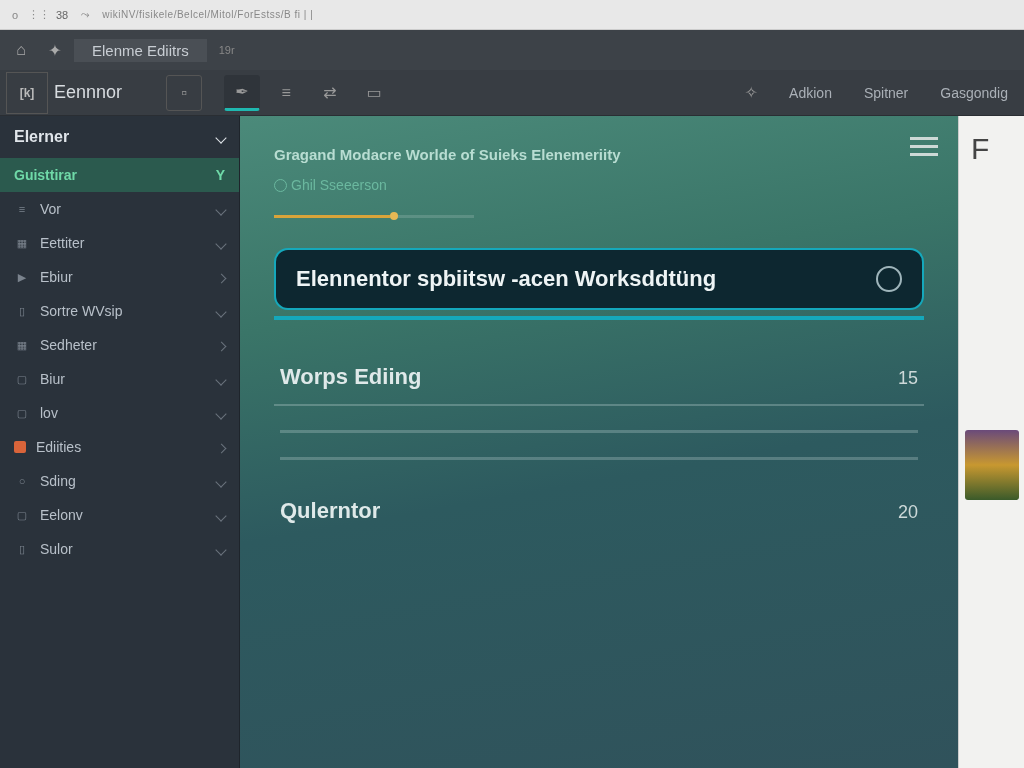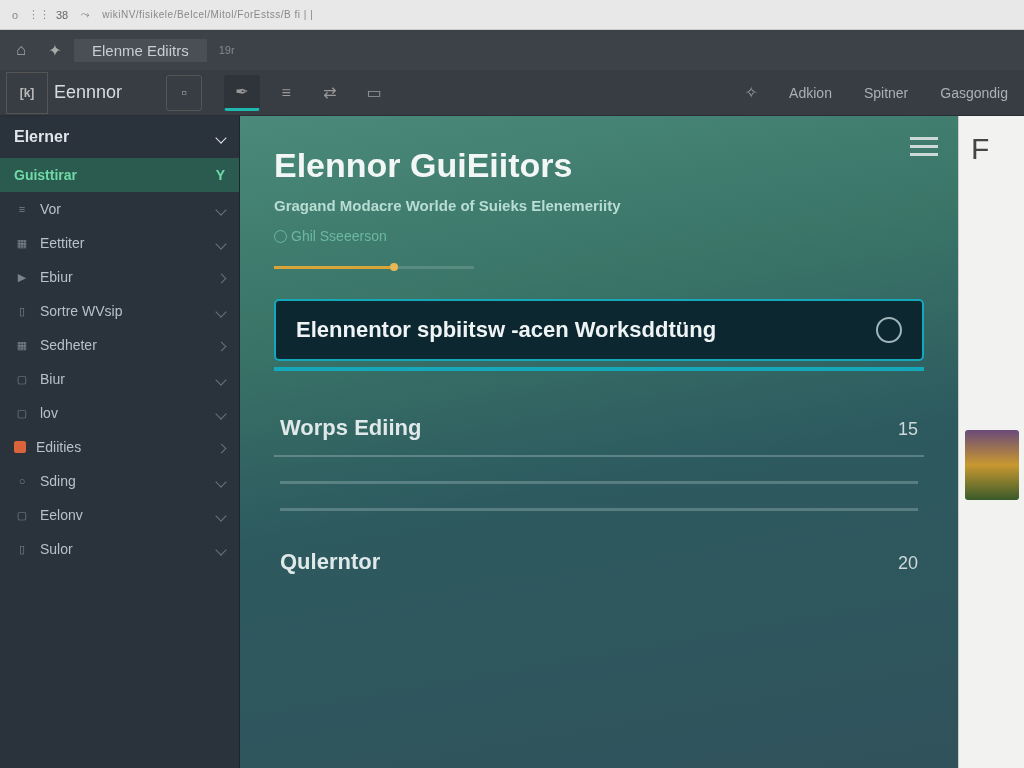--- a/index.html
+++ b/index.html
@@ -30,21 +30,21 @@
 .side-item .ico.orange{background:#d9643a;width:12px;height:12px;border-radius:2px}
 .main{flex:1;display:flex}
 .canvas{flex:1;background:linear-gradient(170deg,#4b8a7a 0%,#3a7568 28%,#2d5a5f 55%,#30525b 100%);position:relative;padding:30px 34px;color:#e8f0ee}
 .hero-title{font-size:34px;font-weight:600;color:#f2f7f5;margin-bottom:12px}
 .hero-sub{font-size:15px;color:#b8ddd2;margin-bottom:14px;font-weight:700}
 .hero-meta{font-size:14px;color:#6bb89f;display:flex;align-items:center;gap:4px;margin-bottom:22px}
 .hero-meta .circ{width:13px;height:13px;border:1.5px solid #6bb89f;border-radius:50%}
 .progress{width:200px;height:3px;background:rgba(255,255,255,.15);margin-bottom:30px;position:relative}
 .progress .fill{height:100%;width:58%;background:#d9a43a}
 .progress .dot{position:absolute;left:58%;top:-3px;width:8px;height:8px;background:#e8b854;border-radius:50%}
-.banner{background:#0d2730;border:2px solid #15a8bb;border-radius:5px;padding:16px 20px;display:flex;align-items:center;justify-content:space-between;margin-bottom:6px}
+.banner{background:#0d2730;border:2px solid #15a8bb;border-radius:14px;padding:16px 20px;display:flex;align-items:center;justify-content:space-between;margin-bottom:6px}
 .banner-title{font-size:22px;font-weight:600;color:#eef4f5}
 .banner .ring{width:26px;height:26px;border:2px solid #9fb5bb;border-radius:50%}
 .banner-underline{height:4px;background:#15a8bb;margin-bottom:30px}
 .section-row{display:flex;justify-content:space-between;align-items:baseline;padding:14px 6px;border-bottom:2px solid rgba(200,220,220,.3)}
 .section-row .lbl{font-size:22px;font-weight:600;color:#dfe9e9}
 .section-row .val{font-size:18px;color:#cdd9d9}
 .line-row{height:3px;background:rgba(200,220,220,.28);margin:24px 6px}
 .hamburger{position:absolute;top:16px;right:20px;cursor:pointer;color:#d8e4e1}
 .hamburger div{width:28px;height:3px;background:#cdd9d6;margin:5px 0}
 .rightpane{width:66px;background:#f2f2f0;border-left:1px solid #ccc;padding:12px 6px}
@@ -158,21 +158,20 @@
       </div>
   </div>
 
   <div class="main">
     <div class="canvas">
       <div class="hamburger">
           <div></div>
           <div></div>
           <div></div>
         </div>
-      <div class="hero-title">Elennor GuiEiitors</div>
       <div class="hero-sub">Gragand Modacre Worlde of Suieks Elenemeriity</div>
       <div class="hero-meta">
         <span class="circ"></span>
         <span>Ghil Sseeerson</span>
       </div>
       <div class="progress">
         <div class="fill"></div>
         <div class="dot"></div>
       </div>
       <div class="banner">

